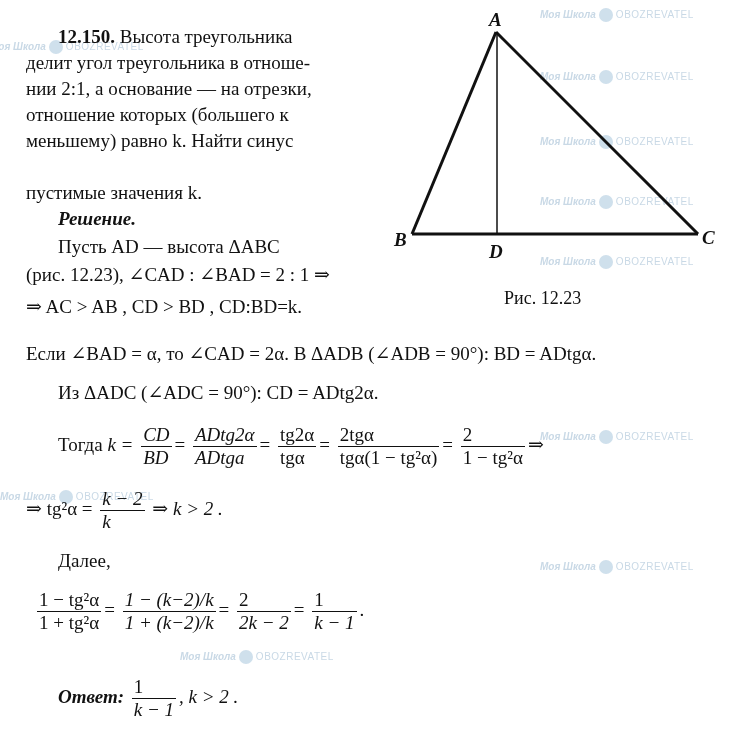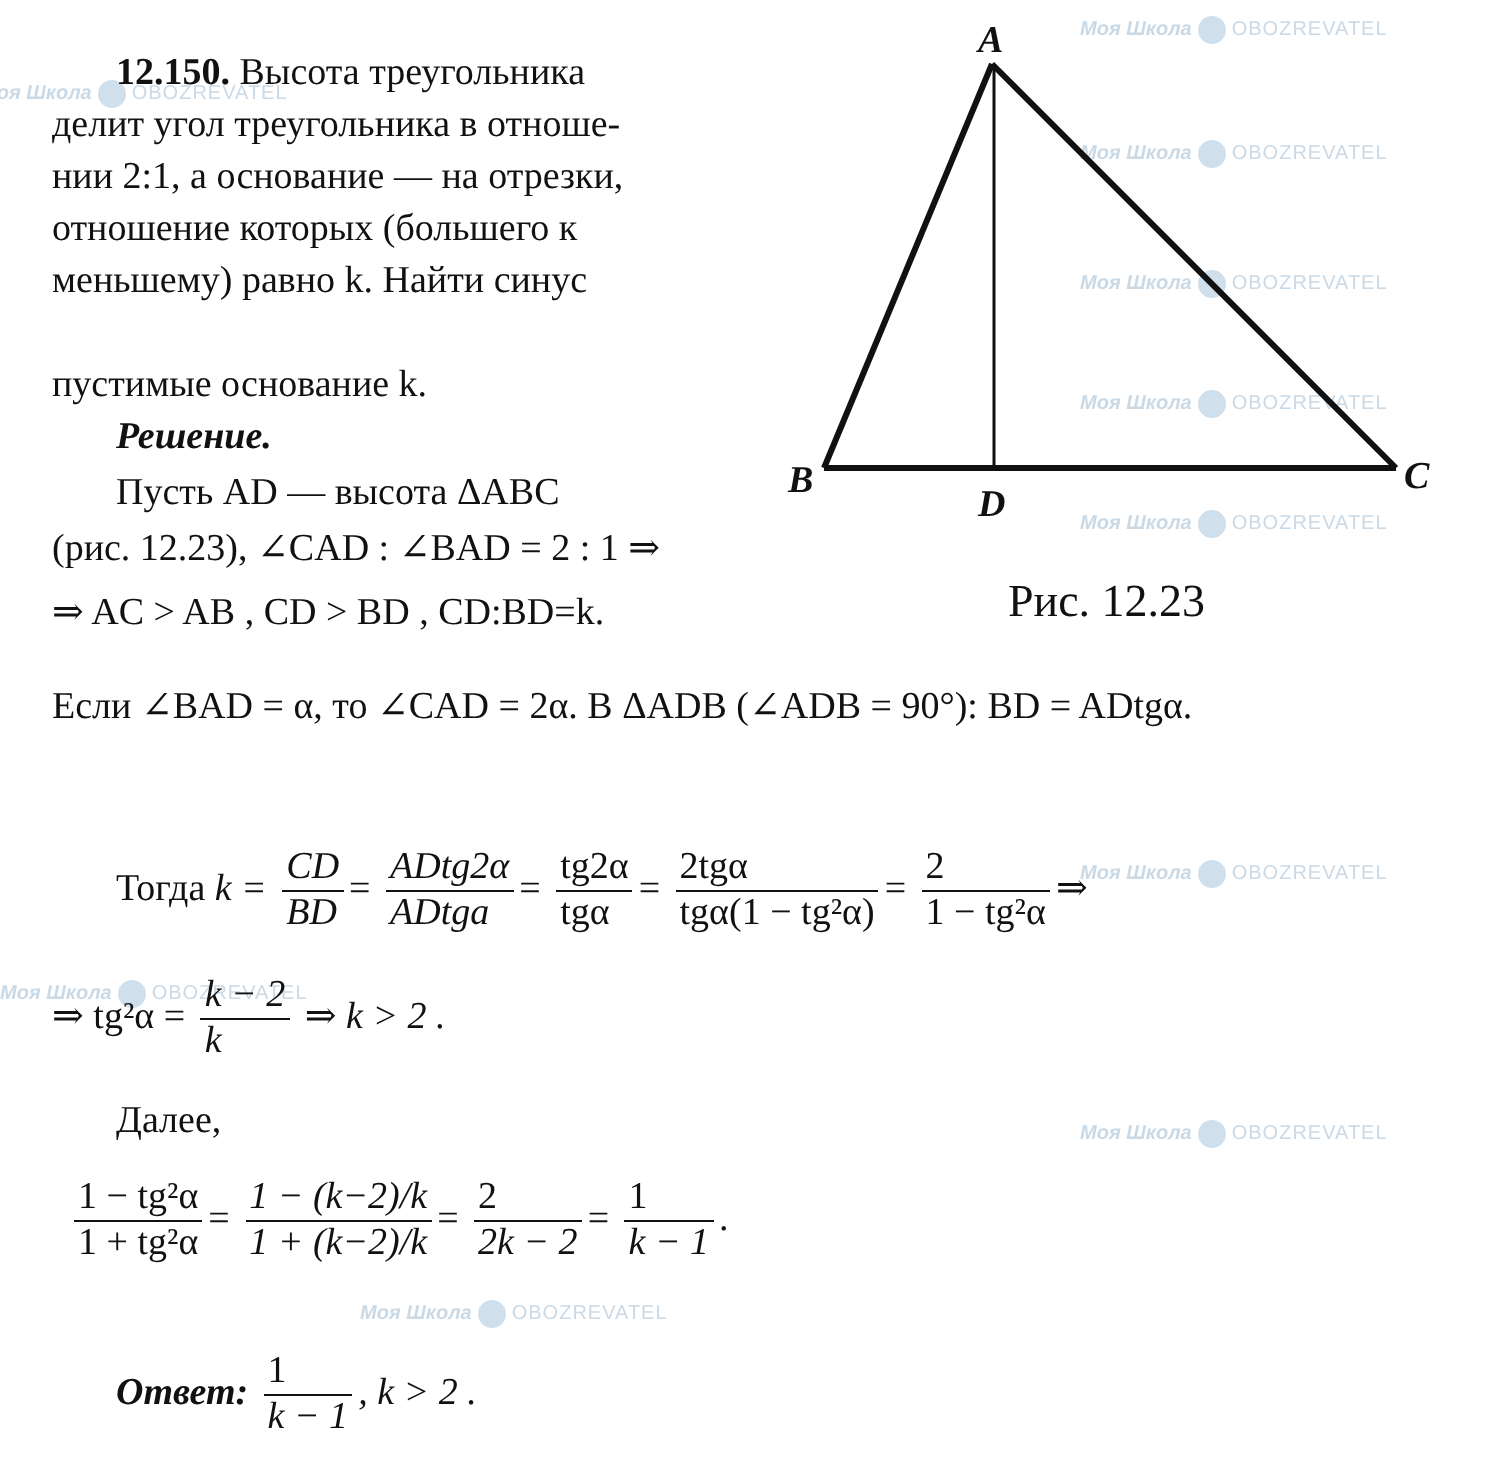--- a/index.html
+++ b/index.html
@@ -10,21 +10,21 @@
   .wm .circ { display:inline-block; width:14px; height:14px; border-radius:50%;
         background:#cfe0ec; vertical-align:middle; margin:0 3px; }
   .wm .oz { font-style:normal; font-weight:normal; letter-spacing:0.5px; }
   .page { position:absolute; left:16px; top:0; width:732px; height:734px; z-index:1; }
   .line { position:absolute; white-space:nowrap; font-size:19px; line-height:22px; }
   .i { font-style:italic; }
   .b { font-weight:bold; }
   .frac { display:inline-flex; flex-direction:column; vertical-align:middle; margin:0 3px; }
   .frac .num { border-bottom:1.3px solid #111; padding:0 2px; line-height:22px; }
   .frac .den { padding:0 2px; line-height:22px; }
-  .fig-caption { position:absolute; font-size:23px; }
+  .fig-caption { position:absolute; font-size:18px; }
   svg text { font-family:"Liberation Serif",serif; font-style:italic; font-weight:bold; font-size:19px; fill:#111; }
 </style>
 </head>
 <body>
 
 <div>
   <div class="wm" style="left:540px;top:8px;"><span>Моя Школа</span><span class="circ"></span><span class="oz">OBOZREVATEL</span></div>
   <div class="wm" style="left:-10px;top:40px;"><span>Моя Школа</span><span class="circ"></span><span class="oz">OBOZREVATEL</span></div>
   <div class="wm" style="left:540px;top:70px;"><span>Моя Школа</span><span class="circ"></span><span class="oz">OBOZREVATEL</span></div>
   <div class="wm" style="left:540px;top:135px;"><span>Моя Школа</span><span class="circ"></span><span class="oz">OBOZREVATEL</span></div>
@@ -38,27 +38,28 @@
 
 <div class="page">
 
   <div class="line" style="left:42px;top:26px;">
     <span class="b">12.150.</span>&nbsp;<span>Высота треугольника</span>
   </div>
   <div class="line" style="left:10px;top:52px;">делит угол треугольника в отноше-</div>
   <div class="line" style="left:10px;top:78px;">нии 2:1, а основание — на отрезки,</div>
   <div class="line" style="left:10px;top:130px;">меньшему) равно k. Найти синус</div>
   <div class="line" style="left:10px;top:104px;">отношение которых (большего к</div>
-  <div class="line" style="left:10px;top:182px;">пустимые основание k.</div>
+  <div class="line" style="left:10px;top:182px;">пустимые значения k.</div>
 
   <div class="line i b" style="left:42px;top:208px;">Решение.</div>
   <div class="line" style="left:42px;top:236px;">Пусть AD — высота ΔABC</div>
   <div class="line" style="left:10px;top:264px;">(рис. 12.23), ∠CAD : ∠BAD = 2 : 1 ⇒</div>
   <div class="line" style="left:10px;top:296px;">⇒ AC &gt; AB , CD &gt; BD , CD:BD=k.</div>
   <div class="line" style="left:10px;top:343px;">Если ∠BAD = α, то ∠CAD = 2α. В ΔADB (∠ADB = 90°): BD = ADtgα.</div>
+  <div class="line" style="left:42px;top:382px;">Из ΔADC (∠ADC = 90°): CD = ADtg2α.</div>
 
   <div class="line" style="left:42px;top:422px;line-height:46px;">
     <span>Тогда</span>
     <span class="i">k =</span>
     <span class="frac">
         <span class="num i">CD</span>
         <span class="den i">BD</span>
       </span>=
     <span class="frac">
         <span class="num i">ADtg2α</span>

